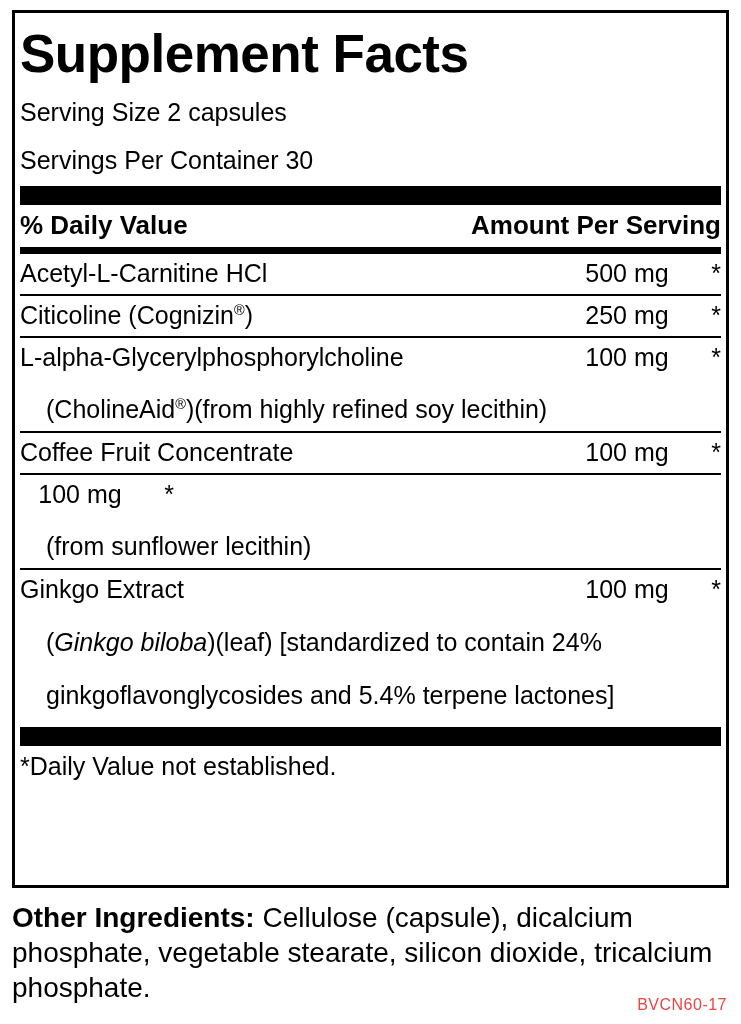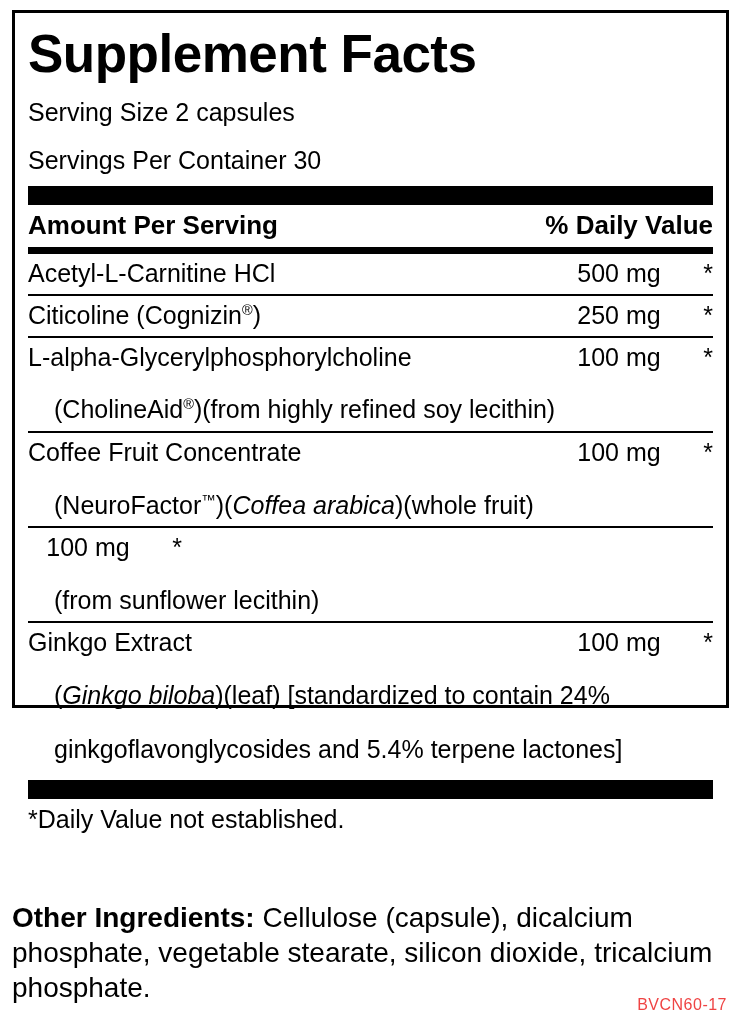--- a/index.html
+++ b/index.html
@@ -13,24 +13,24 @@
     font-family: "Liberation Sans", sans-serif;
     color: #000000;
     position: relative;
     overflow: hidden;
   }
   .panel {
     position: absolute;
     left: 12px;
     top: 10px;
     width: 717px;
-    height: 698px;
+    height: 878px;
     border: 3px solid #000;
     box-sizing: border-box;
-    padding: 0 13px;
+    padding: 0 5px;
   }
   .title {
     font-size: 53px;
     font-weight: bold;
     letter-spacing: -0.5px;
     line-height: 1.0;
     margin-top: 14px;
     text-align: left;
     white-space: nowrap;
   }
@@ -126,22 +126,22 @@
 <div class="panel">
 
   <div class="title">Supplement Facts</div>
 
   <div class="serving-line">Serving Size 2 capsules</div>
   <div class="serving-line">Servings Per Container 30</div>
 
   <div class="rule-thick"></div>
 
   <div class="amount-row">
+    <span>% Daily Value</span>
     <span>Amount Per Serving</span>
-    <span>% Daily Value</span>
   </div>
 
   <div class="rule-med"></div>
 
   <div class="nutrient">
     <div class="line1">
       <span class="name">Acetyl-L-Carnitine HCl</span>
       <span class="amt">500 mg</span>
       <span class="dv">*</span>
     </div>
@@ -169,21 +169,20 @@
   </div>
 
   <div class="rule-thin"></div>
 
   <div class="nutrient">
     <div class="line1">
       <span class="name">Coffee Fruit Concentrate</span>
       <span class="amt">100 mg</span>
       <span class="dv">*</span>
     </div>
-    <div class="sub"><span>(NeuroFactor</span><sup>™</sup>)(<i>Coffea arabica</i><span>)(whole fruit)</span></div>
   </div>
 
   <div class="rule-thin"></div>
 
   <div class="nutrient">
     <div class="line1">
       <span class="amt">100 mg</span>
       <span class="dv">*</span>
     </div>
     <div class="sub">(from sunflower lecithin)</div>

